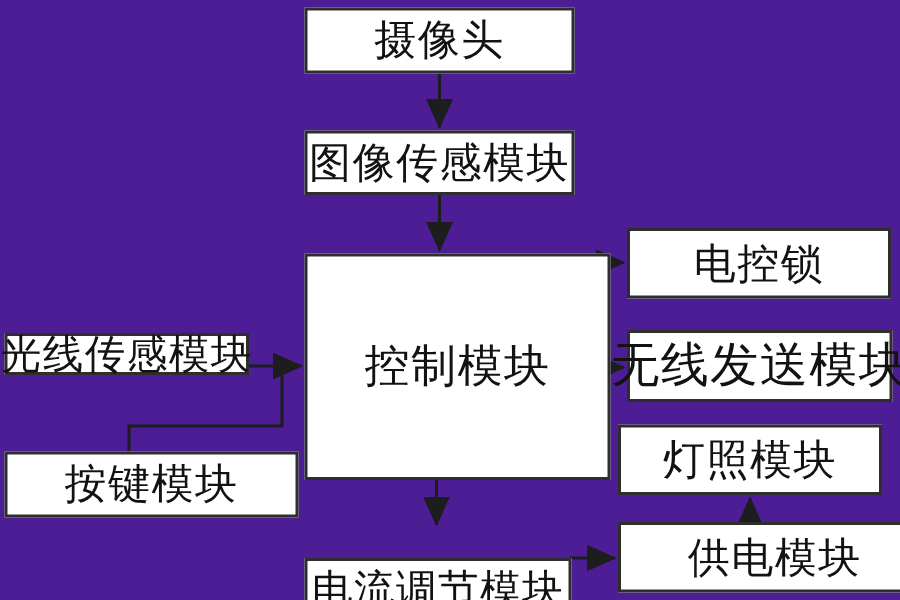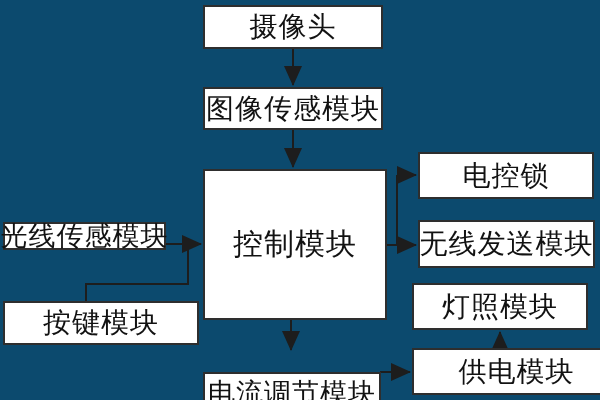--- a/index.html
+++ b/index.html
@@ -4,21 +4,21 @@
 <style>
   html, body {
     margin: 0;
     padding: 0;
     background: #ffffff;
   }
   #stage {
     position: relative;
     width: 600px;
     height: 400px;
-    background: #0c4a6e;
+    background: #4c1d95;
     font-family: "Liberation Serif", "DejaVu Serif", serif;
     overflow: hidden;
   }
   #connectors {
     position: absolute;
     left: 0;
     top: 0;
     z-index: 1;
   }
   .node {
@@ -31,25 +31,25 @@
     justify-content: center;
     z-index: 2;
     color: #121212;
     font-size: 28px;
     letter-spacing: 1px;
     white-space: nowrap;
   }
   
   .n-camera         { left:203px; top:5px;   width:180px; height:44px; }
   .n-image-sensor   { left:203px; top:87px;  width:180px; height:43px; }
-  .n-control        { left:203px; top:169px; width:184px; height:151px; font-size:30px; }
+  .n-control        { left:203px; top:169px; width:204px; height:151px; font-size:30px; }
   .n-light-sensor   { left:3px;   top:222px; width:163px; height:28px; font-size:27px; }
   .n-button         { left:3px;   top:301px; width:196px; height:44px; }
   .n-electric-lock  { left:418px; top:152px; width:176px; height:47px; }
-  .n-wireless       { left:418px; top:220px; width:177px; height:48px; font-size:28px; }
+  .n-wireless       { left:418px; top:220px; width:177px; height:48px; font-size:32px; }
   .n-lighting       { left:412px; top:283px; width:176px; height:47px; }
   .n-power          { left:412px; top:348px; width:209px; height:47px; }
   .n-current-adjust { left:203px; top:352px; width:178px; height:42px; font-size:27px;margin-top:20px; }
 </style>
 </head>
 <body>
 
 <div id="stage">
 
   <svg id="connectors" width="600" height="400" viewBox="0 0 600 400" fill="none" stroke="#1d1d1d" stroke-width="2">

